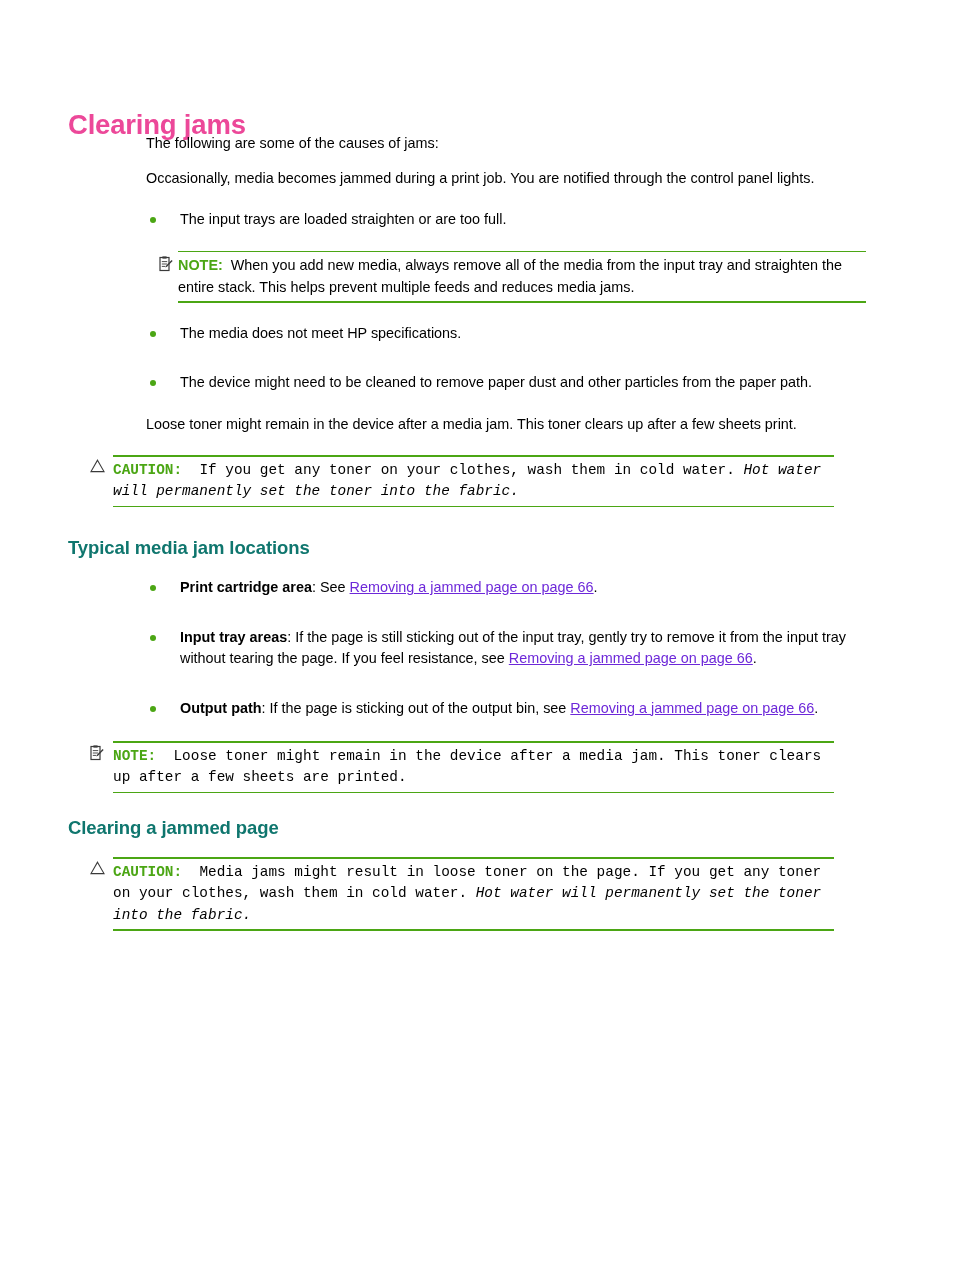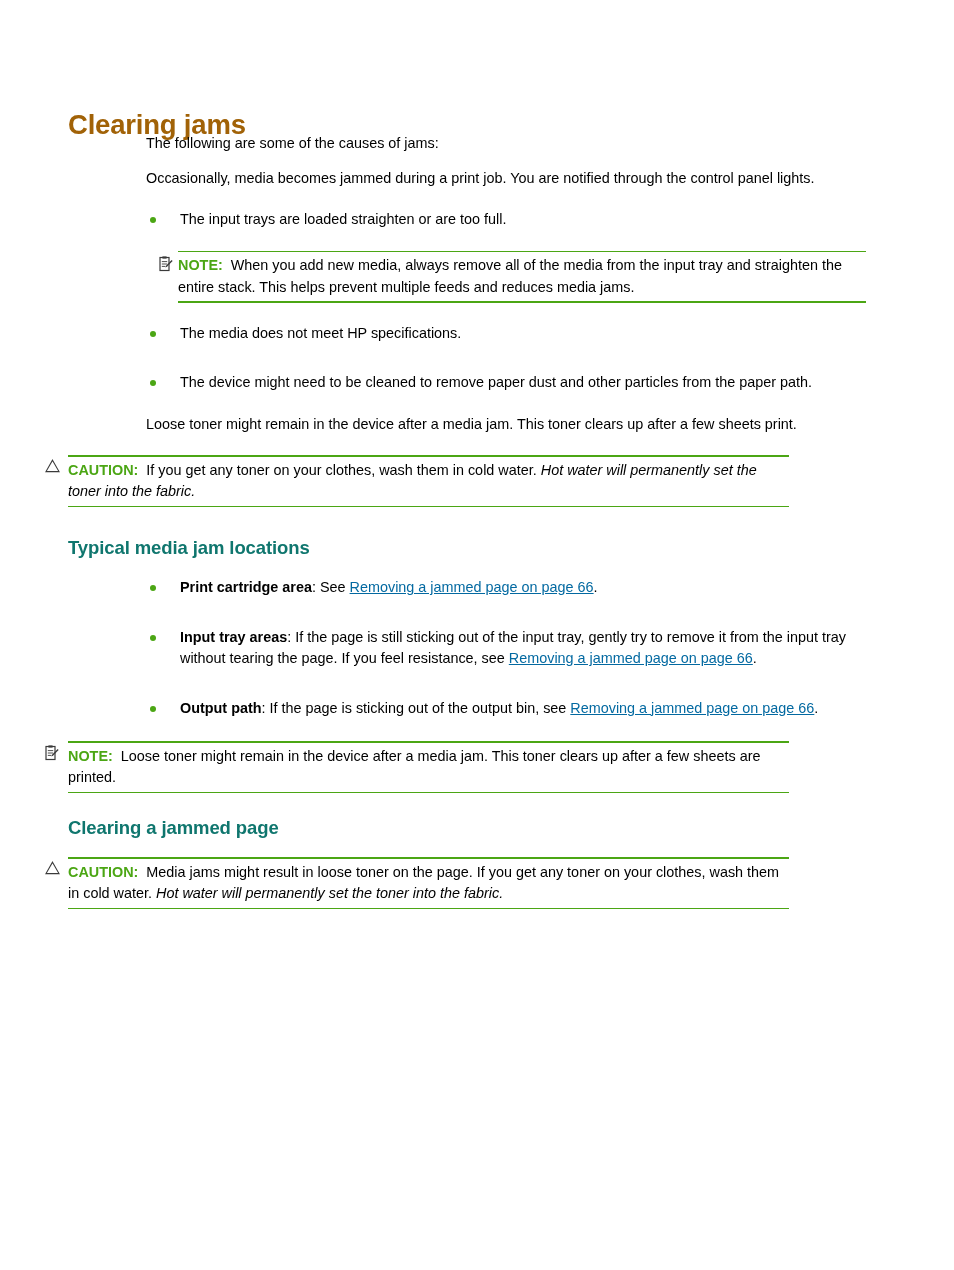--- a/index.html
+++ b/index.html
@@ -21,21 +21,21 @@
     box-sizing: border-box;
   }
 
   
   .h1 {
     position: absolute;
     left: 68px;
     top: 92px;
     font-size: 27.5px;
     font-weight: bold;
-    color: #a16207;
+    color: #ec4899;
     letter-spacing: -0.2px;
     line-height: 1.1;
   }
   .h2 {
     font-size: 18.5px;
     font-weight: bold;
     color: #0f766e;
     margin: 0;
     letter-spacing: -0.1px;
     line-height: 1.2;
@@ -82,21 +82,21 @@
     width: 6px;
     height: 6px;
     border-radius: 50%;
     background: #4ba614;
   }
 
   b, .bold { font-weight: bold; }
   i, .ital { font-style: italic; }
 
   a.doclink, .doclink {
-    color: #0369a1;
+    color: #6d28d9;
     text-decoration: underline;
     text-align: center;
   }
 
   
   .admon {
     position: relative;
     font-size: 14.4px;
     line-height: 21.5px;
   }
@@ -126,22 +126,23 @@
   }
   .admon .glyph svg { display: block; }
 
   
   .admon.note {
     margin-left: 178px;
     width: 688px;
   }
   
   .admon.caution {
-    margin-left: 68px;
+    margin-left: 113px;
     width: 721px;
+    font-family: Liberation Mono, monospace;
   }
   .admon.caution .glyph {
     left: -23px;
     top: 4px;
     font-size: 15px;
   }
 
   
   .footer {
     position: absolute;

